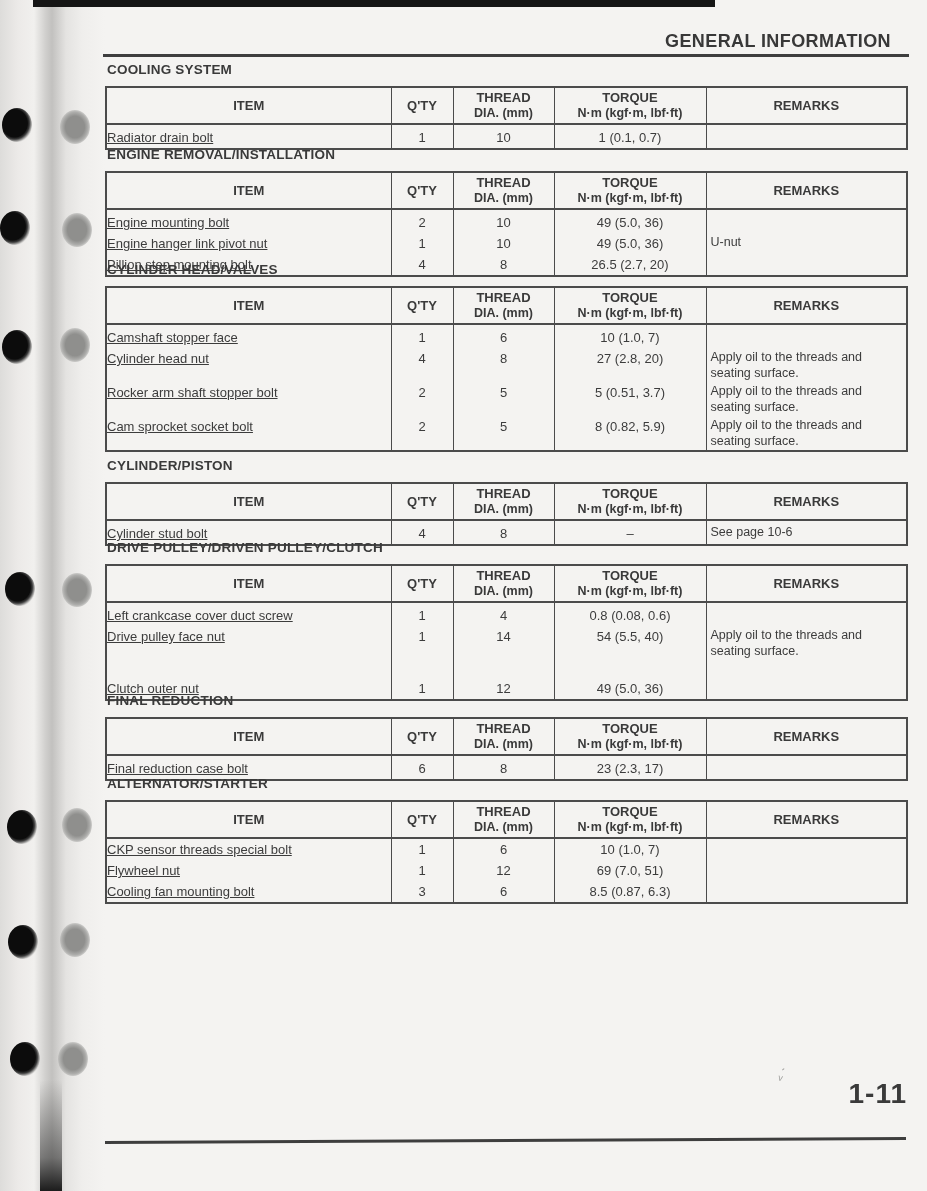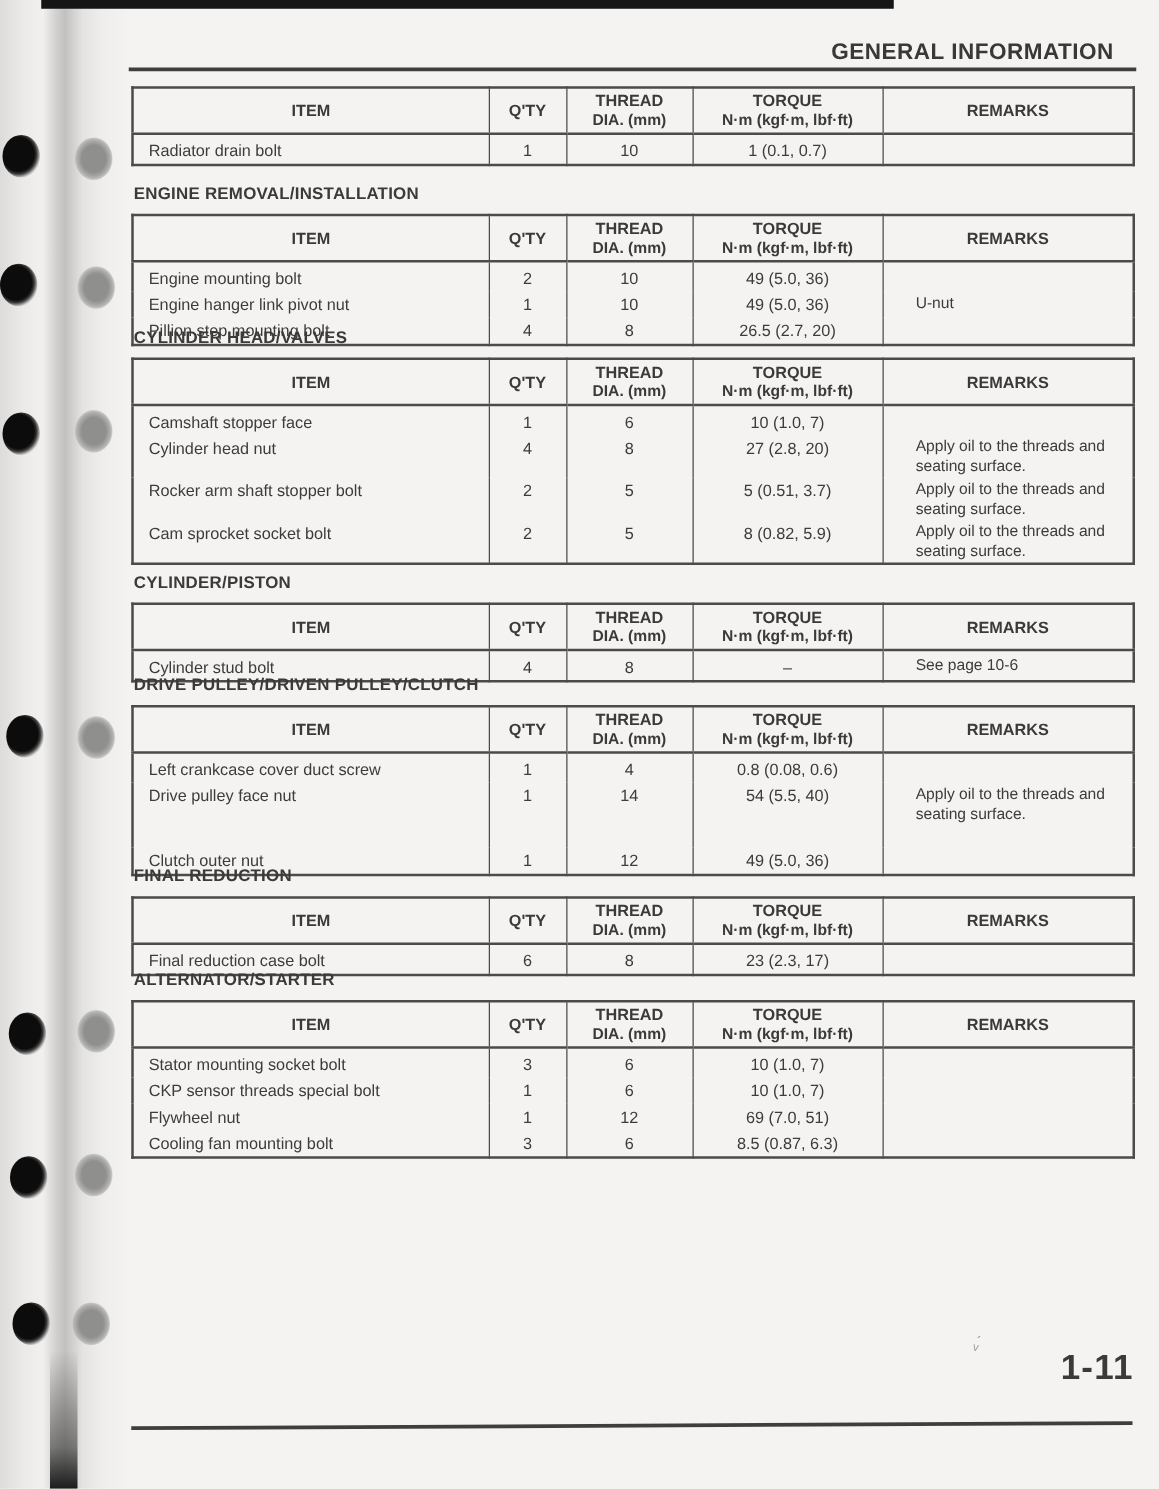--- a/index.html
+++ b/index.html
@@ -67,23 +67,23 @@
     font-size:13px;font-weight:bold;text-align:center;color:#3a3a3a;
     padding:2px 0;line-height:15px;height:30px;vertical-align:middle;
   }
   th .l2{font-size:12.5px;}
   td{
     border-left:1.5px solid var(--bd);border-right:1.5px solid var(--bd);
     border-top:none;border-bottom:none;
     font-size:13px;color:var(--ink);
     padding:1px 0;line-height:19px;vertical-align:top;
   }
-  td.item{text-align:left;padding-left:12px;}
+  td.item{text-align:left;text-decoration:underline;}
   td.qty,td.thread,td.torque{text-align:center;}
-  td.remarks{text-align:left;padding-left:26px;padding-right:10px;font-size:12.5px;line-height:16px;}
+  td.remarks{text-align:left;padding-left:4px;padding-right:10px;font-size:12.5px;line-height:16px;}
   tr.first-row td{padding-top:3px;}
   tr.gap-top td{padding-top:7px;}
   tr.tall td{height:50px;}
   
   .footer-rule{
     position:absolute;left:105px;top:1139px;width:801px;height:3px;background:#3e3e3e;
     transform:rotate(-0.3deg);
   }
   .page-number{
     position:absolute;right:20px;top:1078px;
@@ -115,20 +115,21 @@
   <div class="hole gray" style="left:62px;top:808px"></div>
   <div class="hole black" style="left:8px;top:925px"></div>
   <div class="hole gray" style="left:60px;top:923px"></div>
   <div class="hole black" style="left:10px;top:1042px"></div>
   <div class="hole gray" style="left:58px;top:1042px"></div>
 
   <h1 class="page-title">GENERAL INFORMATION</h1>
   <div class="header-rule"></div>
 
   <div class="section" style="top:61px">
+    <h2>COOLING SYSTEM</h2>
     <table>
       <colgroup>
           <col class="c-item">
           <col class="c-qty">
           <col class="c-thread">
           <col class="c-torque">
           <col class="c-remarks">
         </colgroup>
       <tbody>
           <tr>
@@ -354,27 +355,20 @@
           <col class="c-remarks">
         </colgroup>
       <tbody>
           <tr>
         <th>ITEM</th>
         <th>Q'TY</th>
         <th><span>THREAD</span><br><span class="l2">DIA. (mm)</span></th>
         <th><span>TORQUE</span><br><span class="l2">N·m (kgf·m, lbf·ft)</span></th>
         <th>REMARKS</th>
       </tr>
-      <tr class="first-row">
-        <td class="item">Stator mounting socket bolt</td>
-        <td class="qty">3</td>
-        <td class="thread">6</td>
-        <td class="torque">10 (1.0, 7)</td>
-        <td class="remarks"></td>
-      </tr>
       <tr>
         <td class="item">CKP sensor threads special bolt</td>
         <td class="qty">1</td>
         <td class="thread">6</td>
         <td class="torque">10 (1.0, 7)</td>
         <td class="remarks"></td>
       </tr>
       <tr>
         <td class="item">Flywheel nut</td>
         <td class="qty">1</td>

